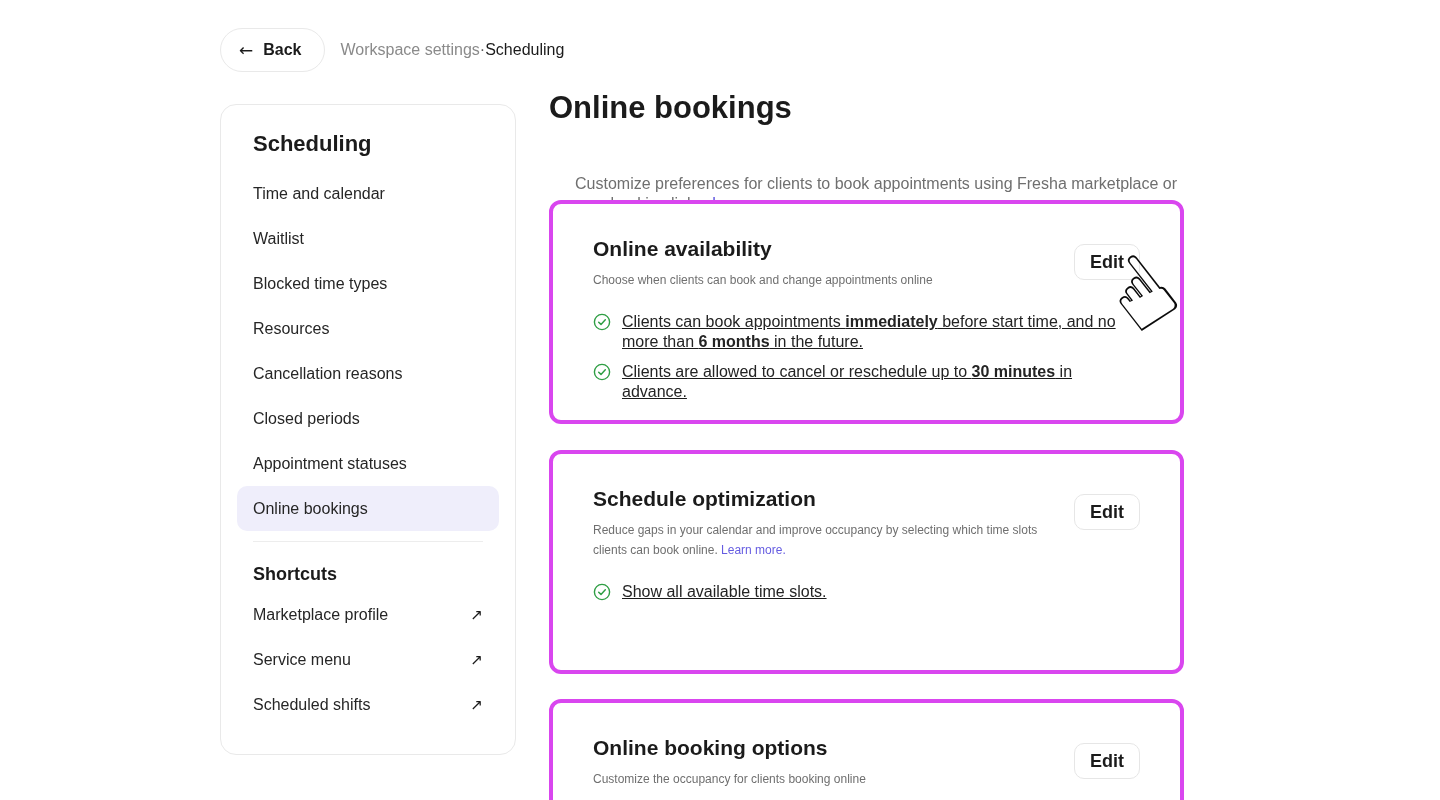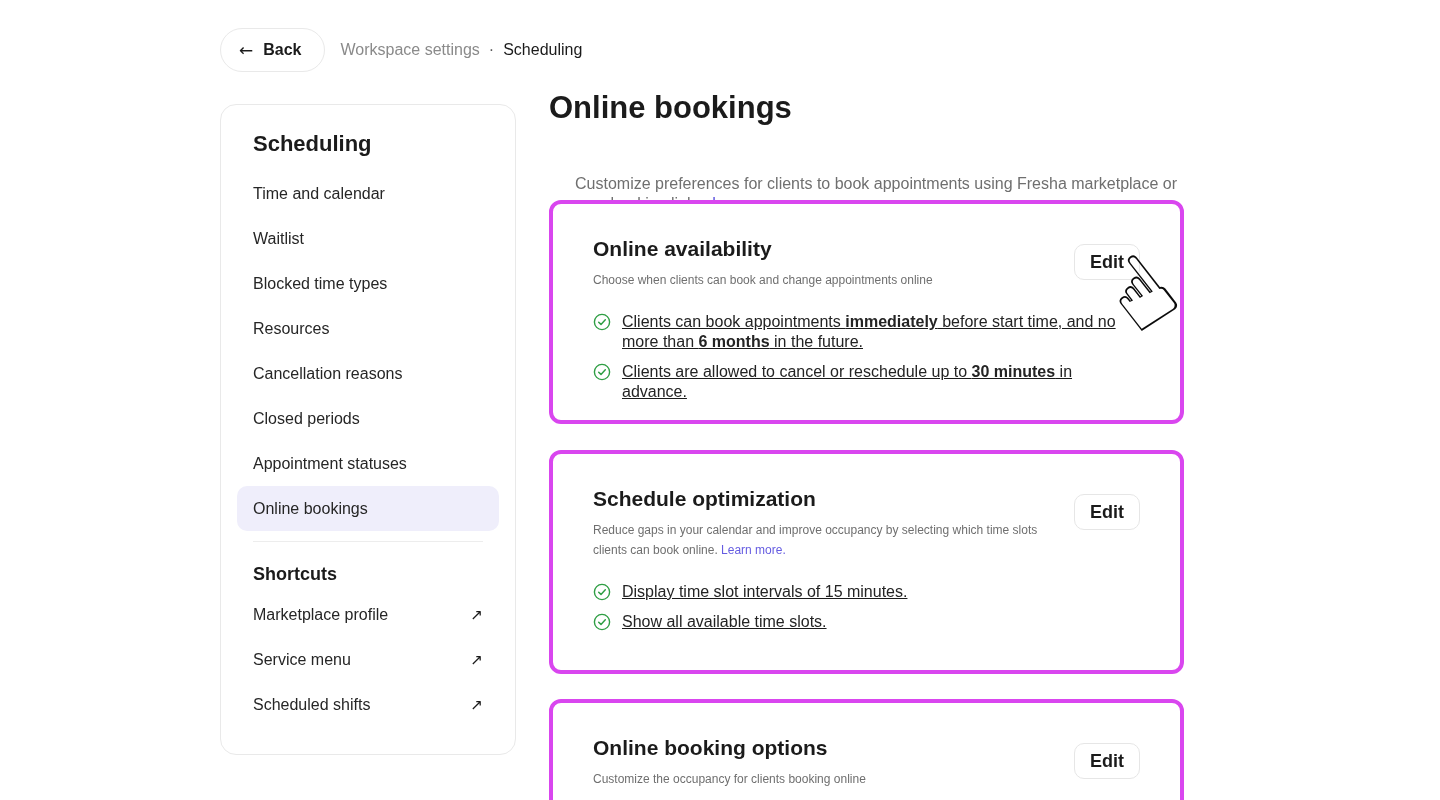--- a/index.html
+++ b/index.html
@@ -12,21 +12,21 @@
 
   
   .topbar { position: absolute; left: 220px; top: 28px; height: 44px; display: flex; align-items: center; gap: 16px; }
   .back-btn {
     display: inline-flex; align-items: center; gap: 10px; height: 44px; padding: 0 22px 0 18px;
     border: 1px solid #e9e9e9; border-radius: 22px; background: #fff;
     font-size: 16px; font-weight: 700; color: #1b1b1b; cursor: pointer;
     font-family: "Liberation Sans", sans-serif;
   }
   .back-arrow { font-family: "DejaVu Sans", sans-serif; font-size: 17px; font-weight: 400; line-height: 1; }
-  .breadcrumb { display: flex; align-items: center; gap: 9px; font-size: 16px; text-align: right; }
+  .breadcrumb { display: flex; align-items: center; font-size: 16px; text-align: right; }
   .crumb-parent { color: #8a8a8a; }
   .crumb-sep { color: #5a5a5a; }
   .crumb-current { color: #1b1b1b; }
 
   
   .sidebar {
     position: absolute; left: 220px; top: 104px; width: 296px; height: 651px;
     border: 1px solid #e9e9e9; border-radius: 16px; background: #fff; padding: 26px 16px 0;
   }
   .sidebar-title { font-size: 22px; font-weight: 700; line-height: 26px; margin: 0 0 14px; padding: 0 16px; }
@@ -174,29 +174,20 @@
   <button class="edit-btn">Edit</button>
   <p class="card-desc"><span>Reduce gaps in your calendar and improve occupancy by selecting which time slots clients can book online. </span><span class="seg-link">Learn more.</span></p>
   <div class="bullets">
     <div class="bullet">
       <span class="check-icon">
         <svg width="18" height="18" viewBox="0 0 18 18">
             <circle cx="9" cy="9" r="7.6" fill="none" stroke="#2f9e44" stroke-width="1.4"></circle>
             <path d="M5.7 9.2 L8 11.4 L12.3 6.8" fill="none" stroke="#2f9e44" stroke-width="1.5" stroke-linecap="round" stroke-linejoin="round"></path>
           </svg>
       </span>
-      <span class="bullet-text"><span>Display time slot intervals of 15 minutes.</span></span>
-    </div>
-    <div class="bullet">
-      <span class="check-icon">
-        <svg width="18" height="18" viewBox="0 0 18 18">
-            <circle cx="9" cy="9" r="7.6" fill="none" stroke="#2f9e44" stroke-width="1.4"></circle>
-            <path d="M5.7 9.2 L8 11.4 L12.3 6.8" fill="none" stroke="#2f9e44" stroke-width="1.5" stroke-linecap="round" stroke-linejoin="round"></path>
-          </svg>
-      </span>
       <span class="bullet-text"><span>Show all available time slots.</span></span>
     </div>
   </div>
 </section>
 
 <section class="card card3">
   <h2 class="card-title">Online booking options</h2>
   <button class="edit-btn">Edit</button>
   <p class="card-desc"><span>Customize the occupancy for clients booking online</span></p>
 </section>

